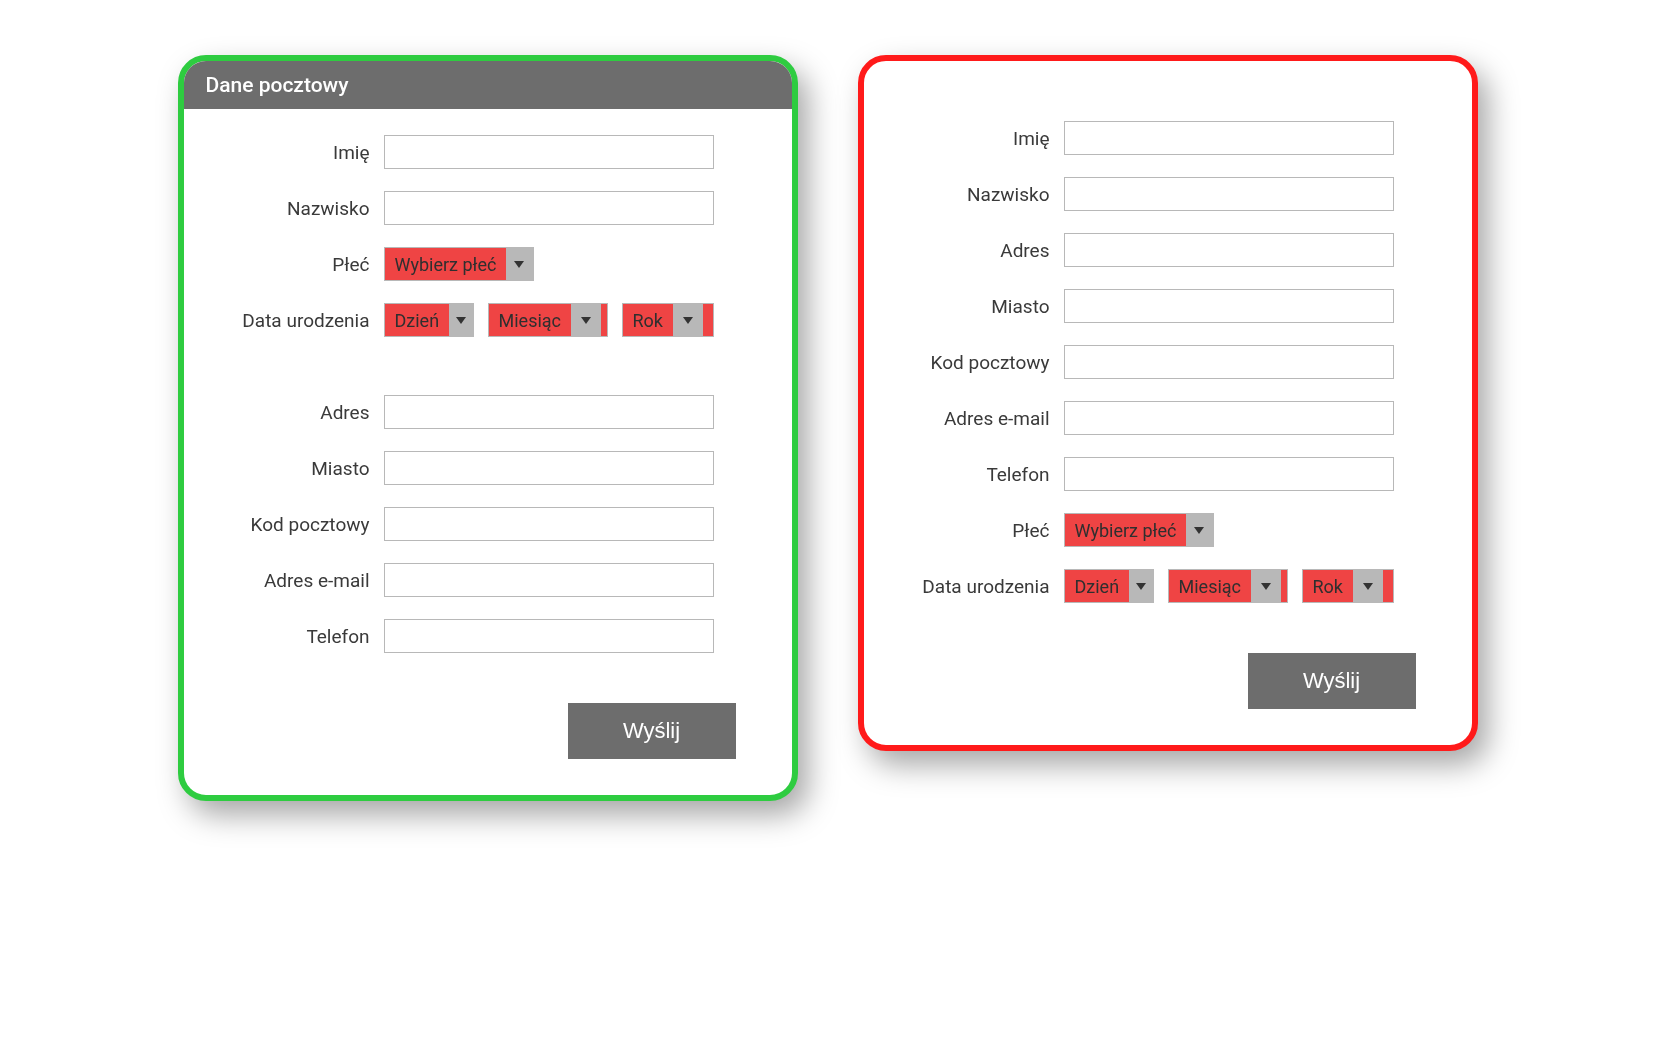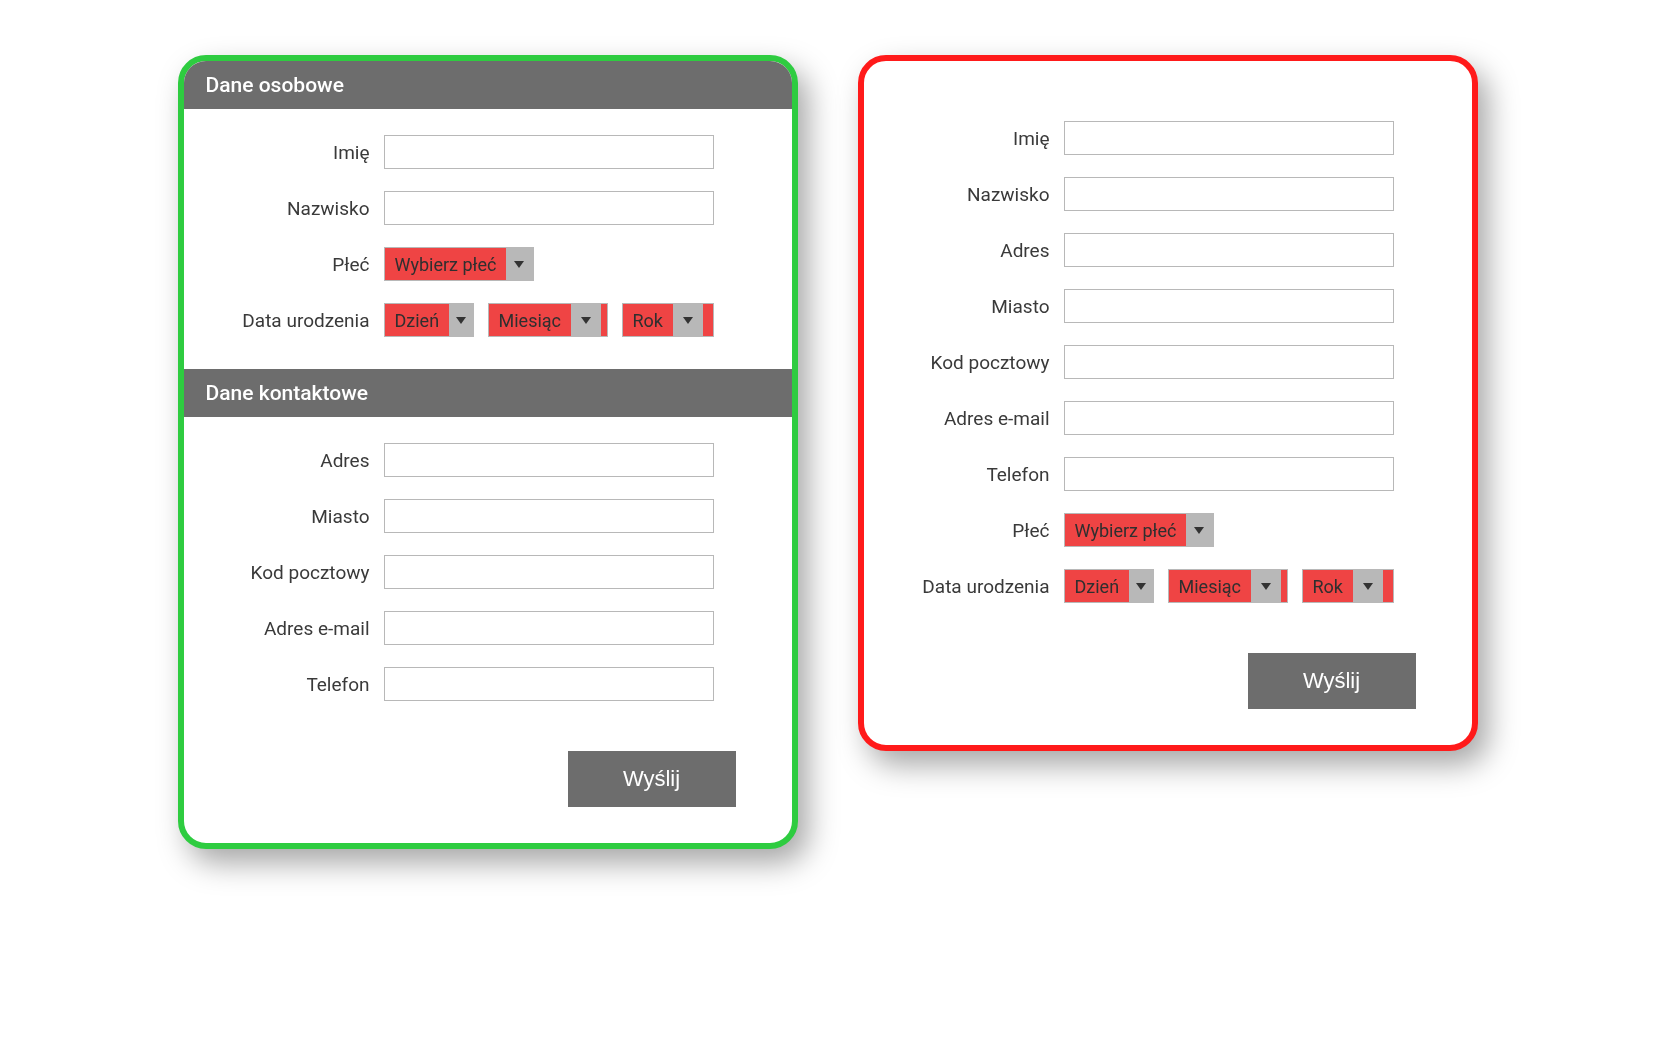--- a/index.html
+++ b/index.html
@@ -106,21 +106,21 @@
     font-size: 22px;
     cursor: pointer;
   }
   .gap-top { margin-top: 8px; }
 </style>
 </head>
 <body>
 
 <div class="card good">
 
-  <div class="section-header">Dane osobowe</div>
+  <div class="section-header">Dane pocztowy</div>
 
   <div class="fields">
     <div class="row">
       <div class="row-label">Imię</div>
       <div class="row-content">
           <input class="text-input" style="">
         </div>
     </div>
     <div class="row">
       <div class="row-label">Nazwisko</div>
@@ -149,21 +149,20 @@
           <span class="sel-btn"></span>
         </div>
         <div class="select sel-year">
           <span class="sel-text">Rok</span>
           <span class="sel-btn"></span>
         </div>
       </div>
     </div>
   </div>
 
-  <div class="section-header">Dane kontaktowe</div>
 
   <div class="fields">
     <div class="row">
       <div class="row-label">Adres</div>
       <div class="row-content">
           <input class="text-input" style="">
         </div>
     </div>
     <div class="row">
       <div class="row-label">Miasto</div>

